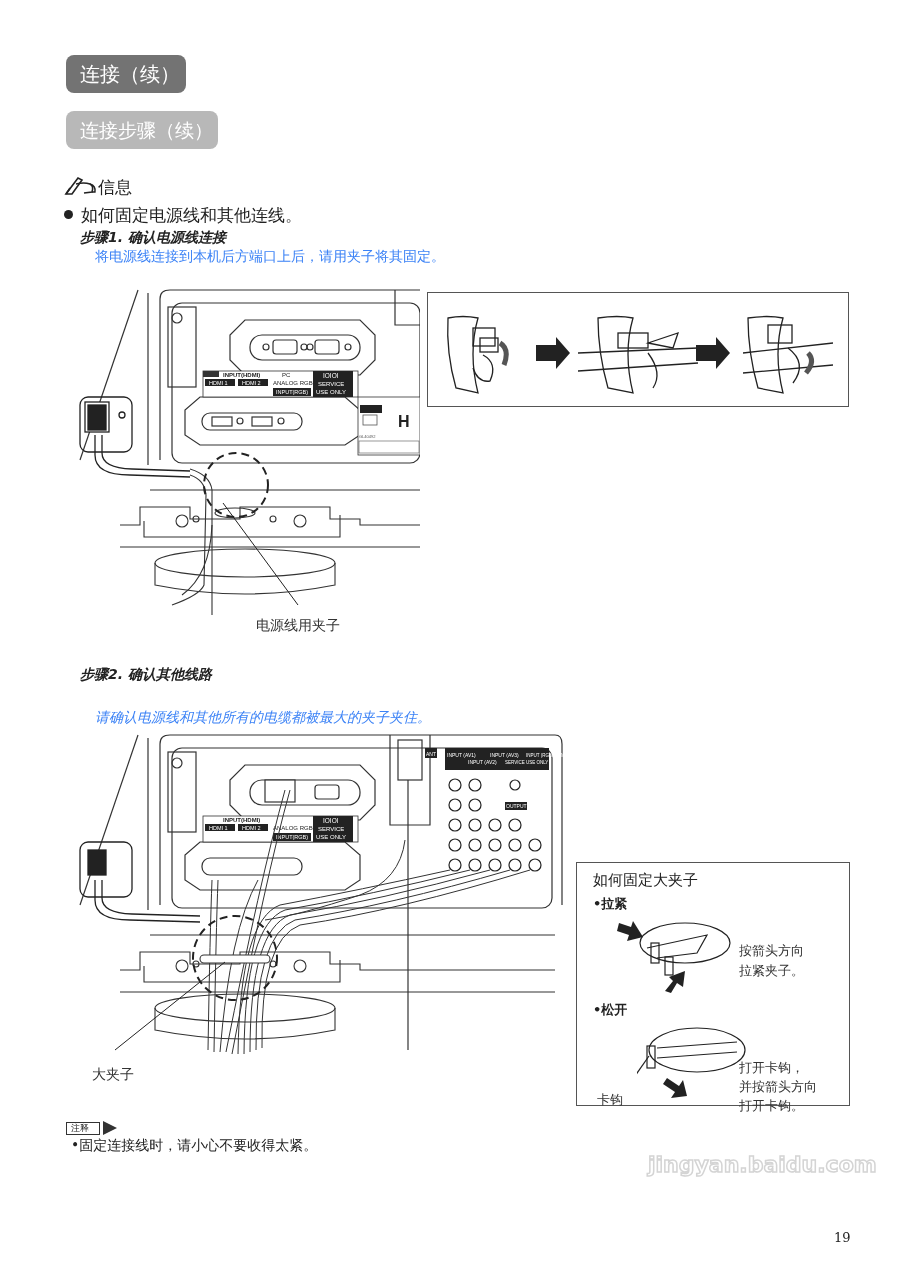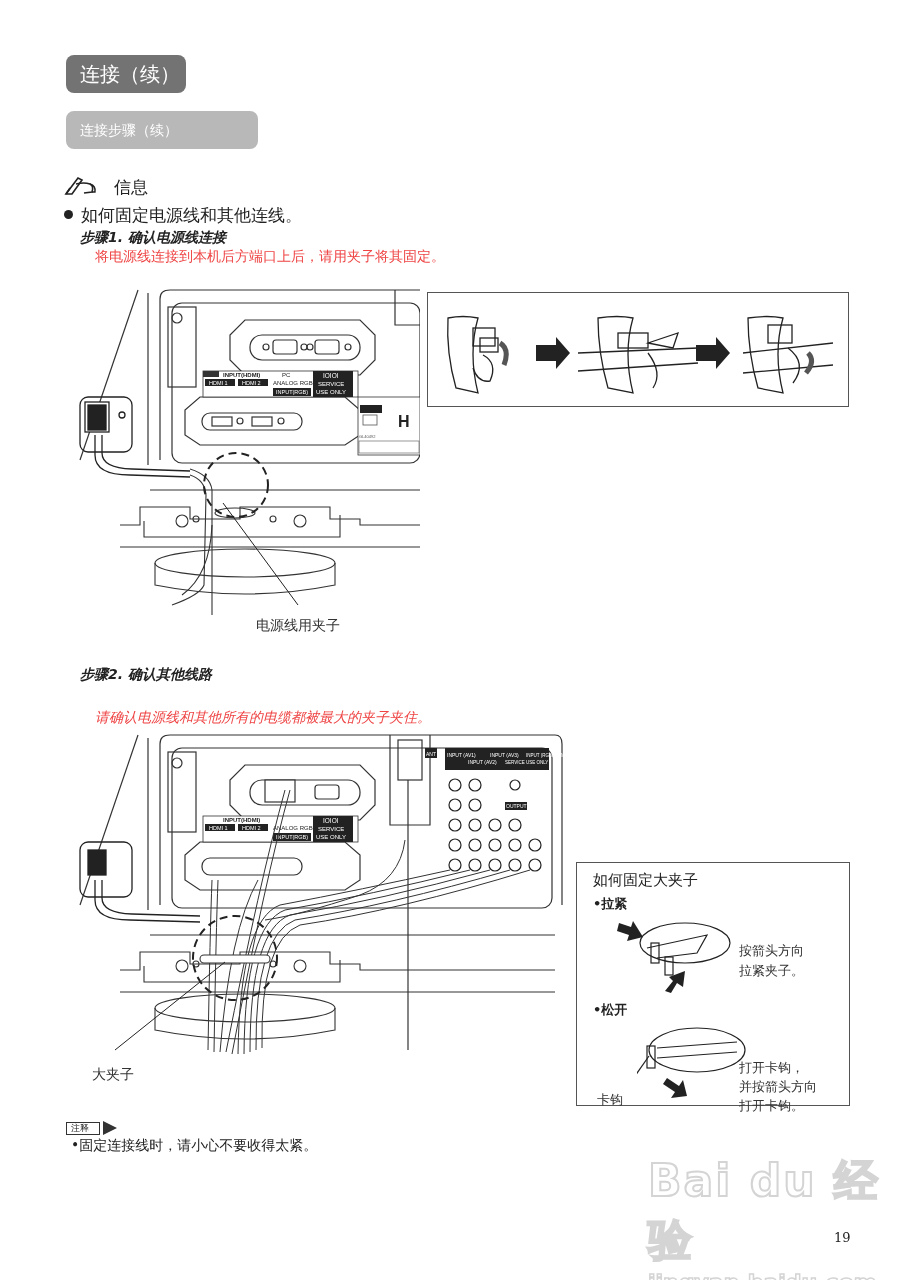--- a/index.html
+++ b/index.html
@@ -1,27 +1,27 @@
 <!DOCTYPE html>
 <html><head>
 <meta charset="utf-8">
 <style>
   html, body { margin:0; padding:0; background:#fff; }
   body { width:906px; height:1280px; position:relative; overflow:hidden;
          font-family:"DejaVu Sans", sans-serif; color:#222; }
   .abs { position:absolute; }
   .title-pill { left:66px; top:55px; width:120px; height:38px; background:#737373;
                 border-radius:8px; color:#fff; font-size:20px; line-height:38px; padding-left:14px; box-sizing:border-box; }
-  .sub-pill { left:66px; top:111px; width:192px; height:38px; background:#b8b8b8;
-              border-radius:8px; color:#fff; font-size:14px; line-height:38px; padding-left:14px; box-sizing:border-box; }
-  .info-head { left:64px; top:174px; font-size:17px; display:flex; align-items:center; gap:16px; }
+  .sub-pill { left:66px; top:111px; width:152px; height:38px; background:#b8b8b8;
+              border-radius:8px; color:#fff; font-size:19px; line-height:38px; padding-left:14px; box-sizing:border-box; }
+  .info-head { left:64px; top:174px; font-size:17px; display:flex; align-items:center; gap:0; }
   .bullet-head { left:64px; top:204px; font-size:17px; }
   .bullet-head .dot { display:inline-block; width:9px; height:9px; background:#222; border-radius:50%; margin-right:8px; vertical-align:middle; position:relative; top:-2px; }
   .step { font-size:14px; font-weight:bold;font-style:italic; }
-  .step-desc { font-family:"DejaVu Serif", serif; font-size:14px; color:#ef4444; }
+  .step-desc { font-family:"DejaVu Serif", serif; font-size:14px; color:#3b82f6; }
   .lbl { font-family:"DejaVu Serif", serif; font-size:14px; color:#333;margin-top:20px; }
   .box { border:1.5px solid #555; background:#fff; }
   .note-tag { left:66px; top:1122px; font-size:9px; border:1px solid #333; padding:0 10px 0 4px; height:11px; line-height:11px; }
   .note-arrow { left:103px; top:1121px; width:0; height:0; border-top:7px solid transparent; border-bottom:7px solid transparent; border-left:14px solid #333; }
   .note-text { left:64px; top:1137px; font-family:"DejaVu Serif", serif; font-size:14px;margin-left:7px; }
   .watermark { left:648px; top:1152px; color:#dcdcdc; }
   .wm-main { font-family:"DejaVu Sans", sans-serif; font-size:44px; font-weight:bold; letter-spacing:2px;
              color:#fff; -webkit-text-stroke:2px #d4d4d4; }
   .wm-url { font-family:"DejaVu Sans", sans-serif; font-size:22px; font-weight:bold; color:#fff; -webkit-text-stroke:1.5px #d4d4d4; }
   .page-no { left:834px; top:1230px; font-family:"DejaVu Serif", serif; font-size:13px; }
@@ -315,17 +315,16 @@
     <div>并按箭头方向</div>
     <div>打开卡钩。</div>
   </div>
 </div>
 
 <div class="abs note-tag">注释</div>
 <div class="abs note-arrow"></div>
 <div class="abs note-text">•固定连接线时，请小心不要收得太紧。</div>
 
 <div class="abs watermark">
-  <div class="wm-main">Bai du 经验</div>
   <div class="wm-url">jingyan.baidu.com</div>
 </div>
 
 <div class="abs page-no">19</div>
 
 </body></html>

